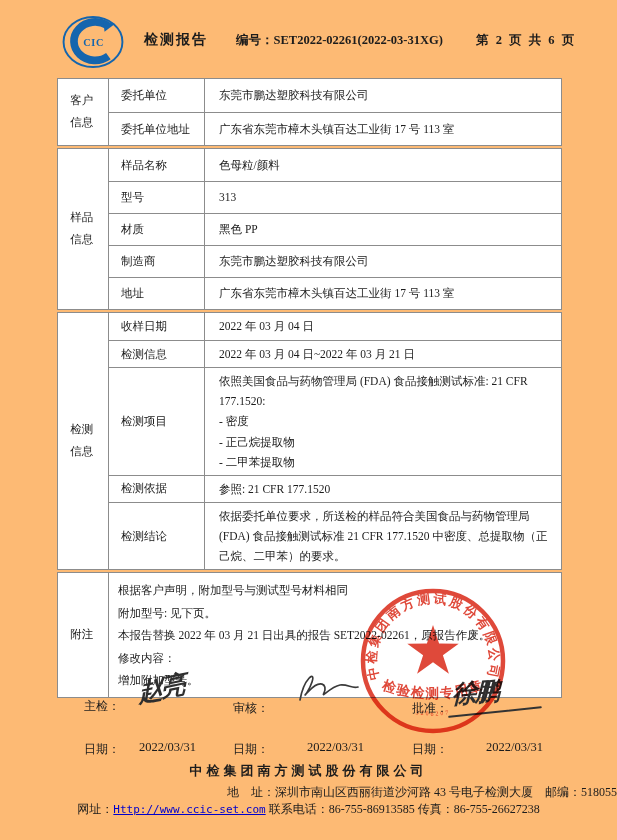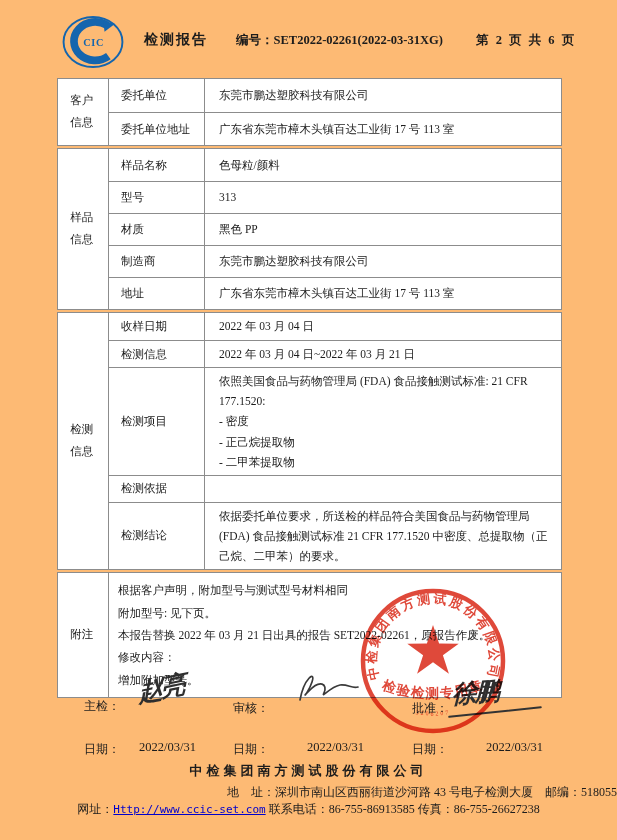--- a/index.html
+++ b/index.html
@@ -125,20 +125,21 @@
         <div class="row h80">
           <div class="fcell">检测项目</div>
           <div class="vcell multi">依照美国食品与药物管理局 (FDA) 食品接触测试标准: 21 CFR
 177.1520:
 - 密度
 - 正己烷提取物
 - 二甲苯提取物</div>
         </div>
         <div class="row h27">
           <div class="fcell">检测依据</div>
+          <div class="vcell">参照: 21 CFR 177.1520</div>
         </div>
         <div class="row h60">
           <div class="fcell">检测结论</div>
           <div class="vcell">依据委托单位要求，所送检的样品符合美国食品与药物管理局 (FDA) 食品接触测试标准 21 CFR 177.1520 中密度、总提取物（正己烷、二甲苯）的要求。</div>
         </div>
       </div>
     </div>
 
     <div class="section">
       <div class="gcell">

